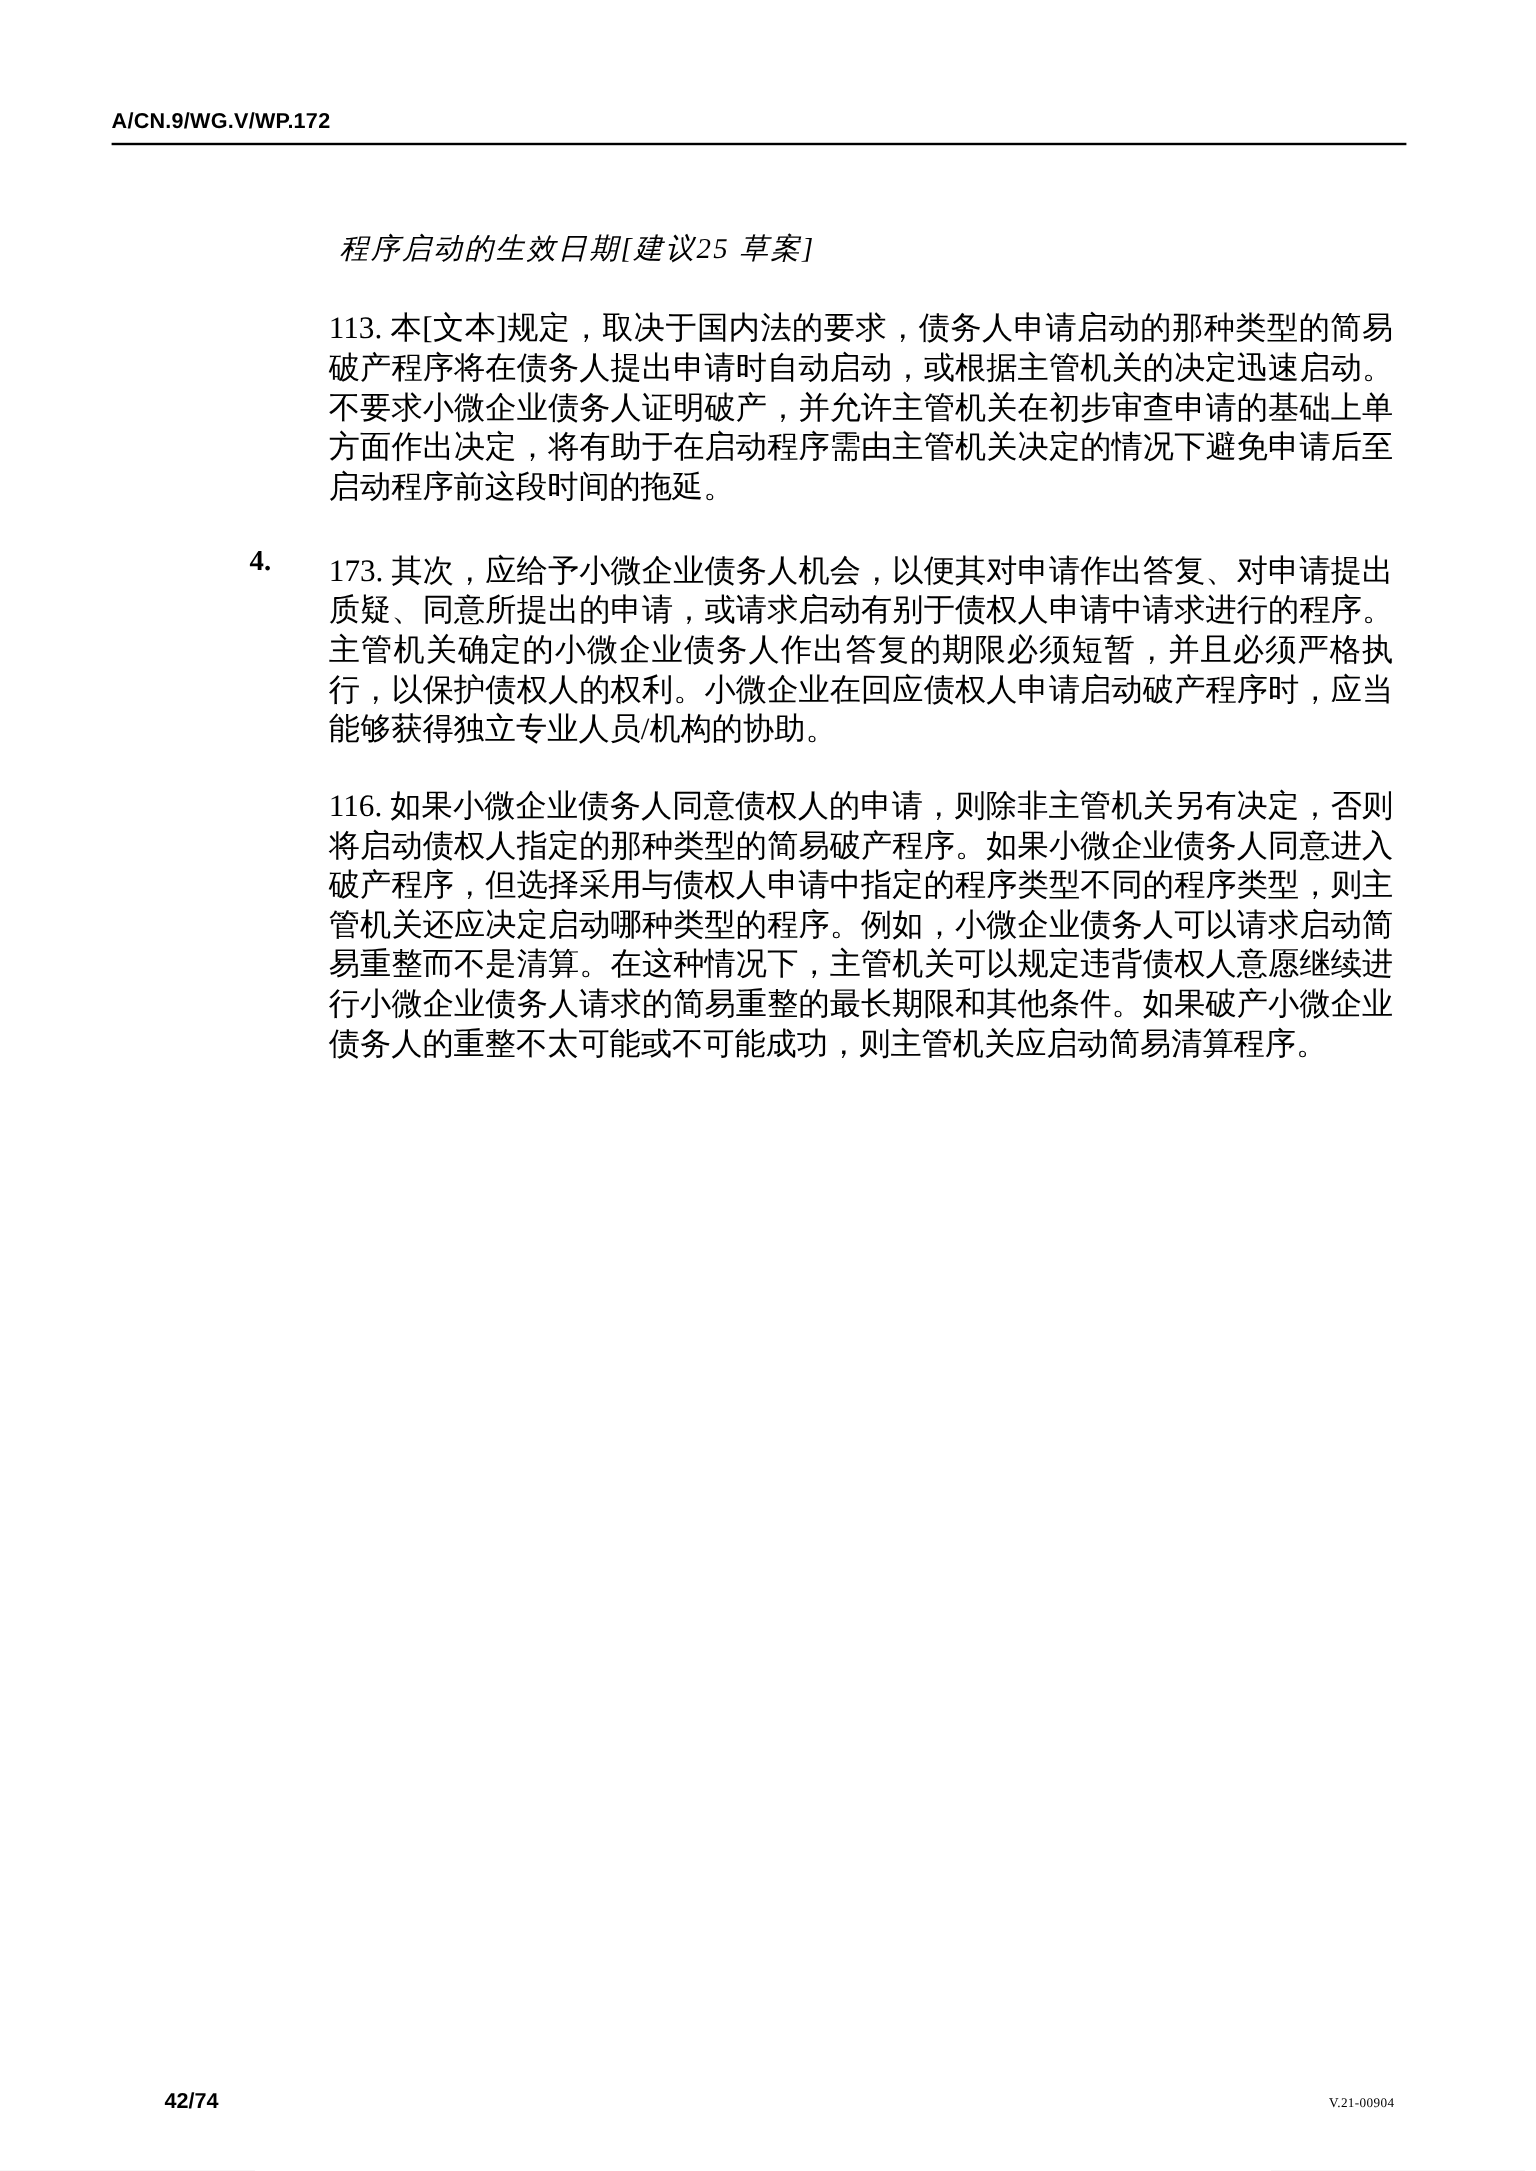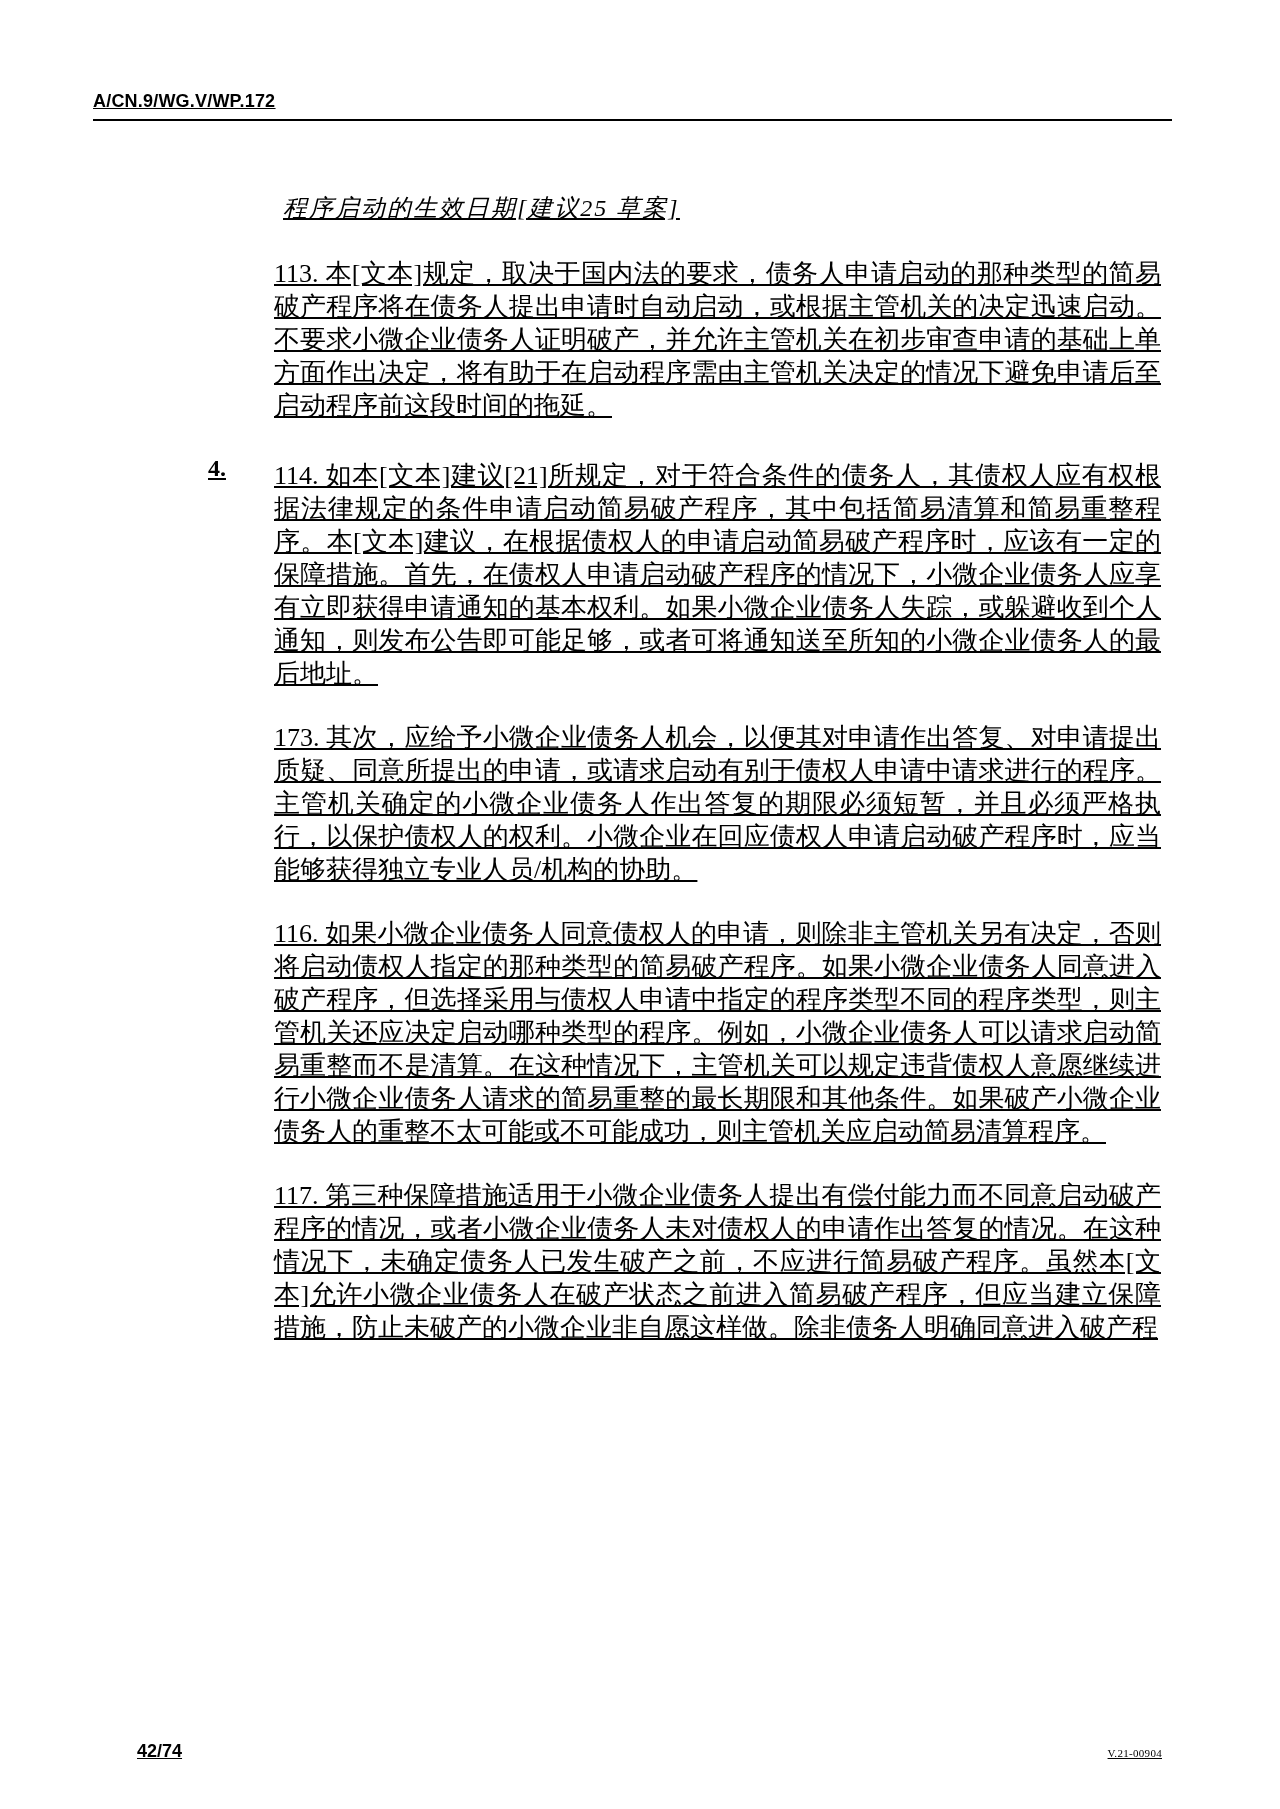--- a/index.html
+++ b/index.html
@@ -1,15 +1,15 @@
 <!DOCTYPE html>
 <html><head>
 <meta charset="utf-8">
 <style>
-  * { margin: 0; padding: 0; box-sizing: border-box; text-decoration: underline; }
+  * { margin: 0; padding: 0; box-sizing: border-box; }
   html, body { background: #e8e8e8; }
   .page {
     position: relative;
     width: 1280px;
     height: 1809px;
     background: #ffffff;
     margin: 0 auto;
     overflow: hidden;
     font-family: "Liberation Serif", "DejaVu Serif", serif;
     color: #000000;
@@ -100,27 +100,25 @@
 
 
     <div class="subheading-italic">程序启动的生效日期[建议25 草案]</div>
 
     <p class="para">113. 本[文本]规定，取决于国内法的要求，债务人申请启动的那种类型的简易破产程序将在债务人提出申请时自动启动，或根据主管机关的决定迅速启动。不要求小微企业债务人证明破产，并允许主管机关在初步审查申请的基础上单方面作出决定，将有助于在启动程序需由主管机关决定的情况下避免申请后至启动程序前这段时间的拖延。</p>
 
     <div class="section-heading">
       <span class="sec-num">4.</span>
     </div>
 
-    <p class="para">114. 如本[文本]建议[21]所规定，对于符合条件的债务人，其债权人应有权根据法律规定的条件申请启动简易破产程序，其中包括简易清算和简易重整程序。本[文本]建议，在根据债权人的申请启动简易破产程序时，应该有一定的保障措施。首先，在债权人申请启动破产程序的情况下，小微企业债务人应享有立即获得申请通知的基本权利。如果小微企业债务人失踪，或躲避收到个人通知，则发布公告即可能足够，或者可将通知送至所知的小微企业债务人的最后地址。</p>
 
     <p class="para">173. 其次，应给予小微企业债务人机会，以便其对申请作出答复、对申请提出质疑、同意所提出的申请，或请求启动有别于债权人申请中请求进行的程序。主管机关确定的小微企业债务人作出答复的期限必须短暂，并且必须严格执行，以保护债权人的权利。小微企业在回应债权人申请启动破产程序时，应当能够获得独立专业人员/机构的协助。</p>
 
     <p class="para">116. 如果小微企业债务人同意债权人的申请，则除非主管机关另有决定，否则将启动债权人指定的那种类型的简易破产程序。如果小微企业债务人同意进入破产程序，但选择采用与债权人申请中指定的程序类型不同的程序类型，则主管机关还应决定启动哪种类型的程序。例如，小微企业债务人可以请求启动简易重整而不是清算。在这种情况下，主管机关可以规定违背债权人意愿继续进行小微企业债务人请求的简易重整的最长期限和其他条件。如果破产小微企业债务人的重整不太可能或不可能成功，则主管机关应启动简易清算程序。</p>
 
-    <p class="para">117. 第三种保障措施适用于小微企业债务人提出有偿付能力而不同意启动破产程序的情况，或者小微企业债务人未对债权人的申请作出答复的情况。在这种情况下，未确定债务人已发生破产之前，不应进行简易破产程序。虽然本[文本]允许小微企业债务人在破产状态之前进入简易破产程序，但应当建立保障措施，防止未破产的小微企业非自愿这样做。除非债务人明确同意进入破产程</p>
 
   </div>
 
   <div class="footer-left">42/74</div>
 
   <div class="footer-right">V.21-00904</div>
 
 </div>
 
 </body></html>

